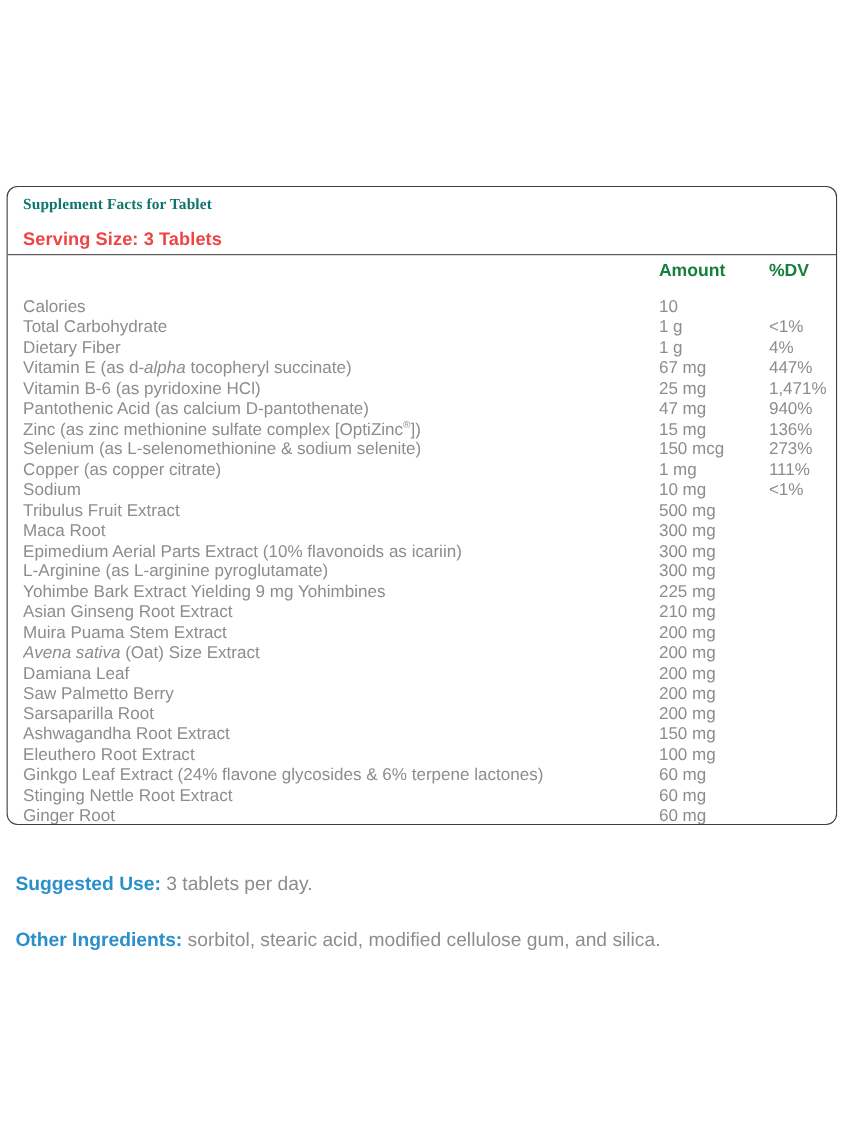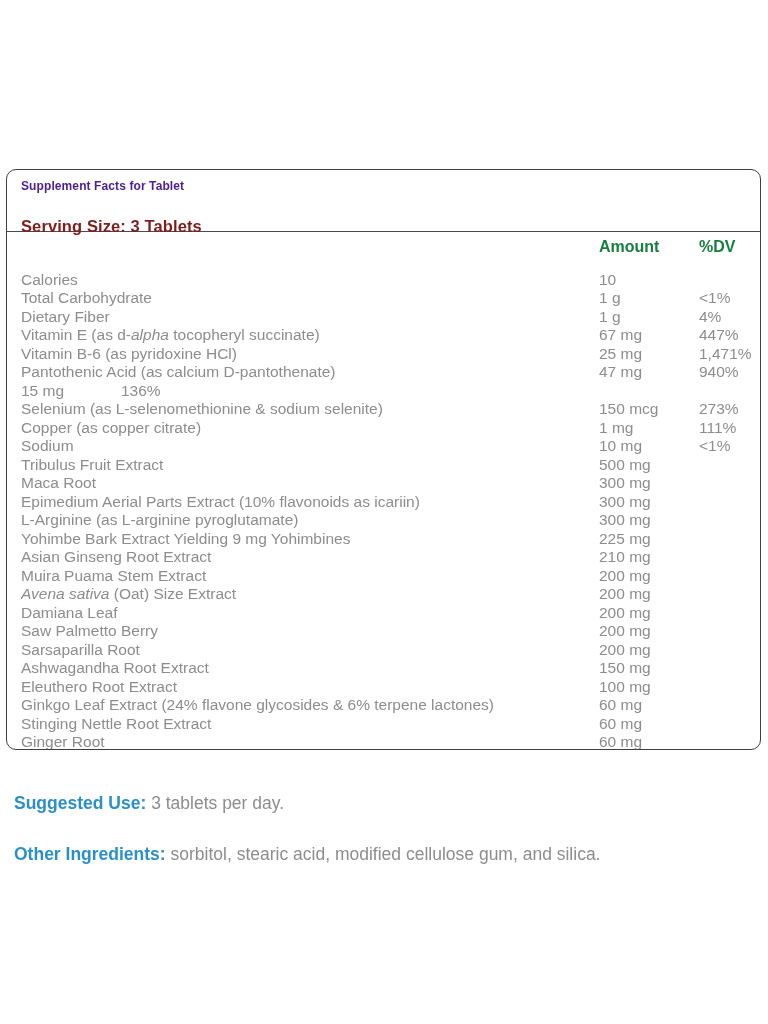--- a/index.html
+++ b/index.html
@@ -9,24 +9,24 @@
     font-family:"Liberation Sans", sans-serif; overflow:hidden;
   }
   .facts-box {
     position:absolute; left:6px; top:169px; width:755px; height:581px;
     border:1.5px solid #3e3e3e; border-radius:10px; background:#ffffff; overflow:hidden;
   }
   .facts-header {
     height:62px; border-bottom:1.5px solid #4b4b4b; padding:9px 14px 0 14px;
   }
   .facts-title {
-    font-size:12px; font-weight:bold; color:#4c1d95; letter-spacing:0.1px;
+    font-size:14px; font-weight:bold; color:#0f766e; letter-spacing:0.1px;font-family:Liberation Serif, serif;
   }
   .serving-size {
-    margin-top:24px; font-size:16.5px; font-weight:bold; color:#7f1d1d; letter-spacing:0.1px;
+    margin-top:14px; font-size:16.5px; font-weight:bold; color:#ef4444; letter-spacing:0.1px;
   }
   .facts-body { padding:6px 8px 0 14px; }
   .row { display:flex; line-height:18.5px; font-size:15.5px; color:#8d8d8d; }
   .row .name   { width:578px; flex:none; white-space:nowrap; overflow:hidden; }
   .row .amount { width:100px; flex:none; white-space:nowrap; }
   .row .dv     { flex:1; white-space:nowrap; }
   .head-row { margin-bottom:14px; }
   .col-head { color:#15803d; font-weight:bold; font-size:16px; }
   .it { font-style:italic; }
   sup { font-size:9px; line-height:0; }
@@ -77,20 +77,21 @@
             <span class="name"><span>Vitamin B-6 (as pyridoxine HCl)</span></span>
             <span class="amount">25 mg</span>
             <span class="dv">1,471%</span>
           </div>
           <div class="row">
             <span class="name"><span>Pantothenic Acid (as calcium D-pantothenate)</span></span>
             <span class="amount">47 mg</span>
             <span class="dv">940%</span>
           </div>
           <div class="row">
+            <span class="name"><span>Zinc (as zinc methionine sulfate complex [OptiZinc</span><sup>®</sup><span>])</span></span>
             <span class="amount">15 mg</span>
             <span class="dv">136%</span>
           </div>
           <div class="row">
             <span class="name"><span>Selenium (as L-selenomethionine &amp; sodium selenite)</span></span>
             <span class="amount">150 mcg</span>
             <span class="dv">273%</span>
           </div>
           <div class="row">
             <span class="name"><span>Copper (as copper citrate)</span></span>

